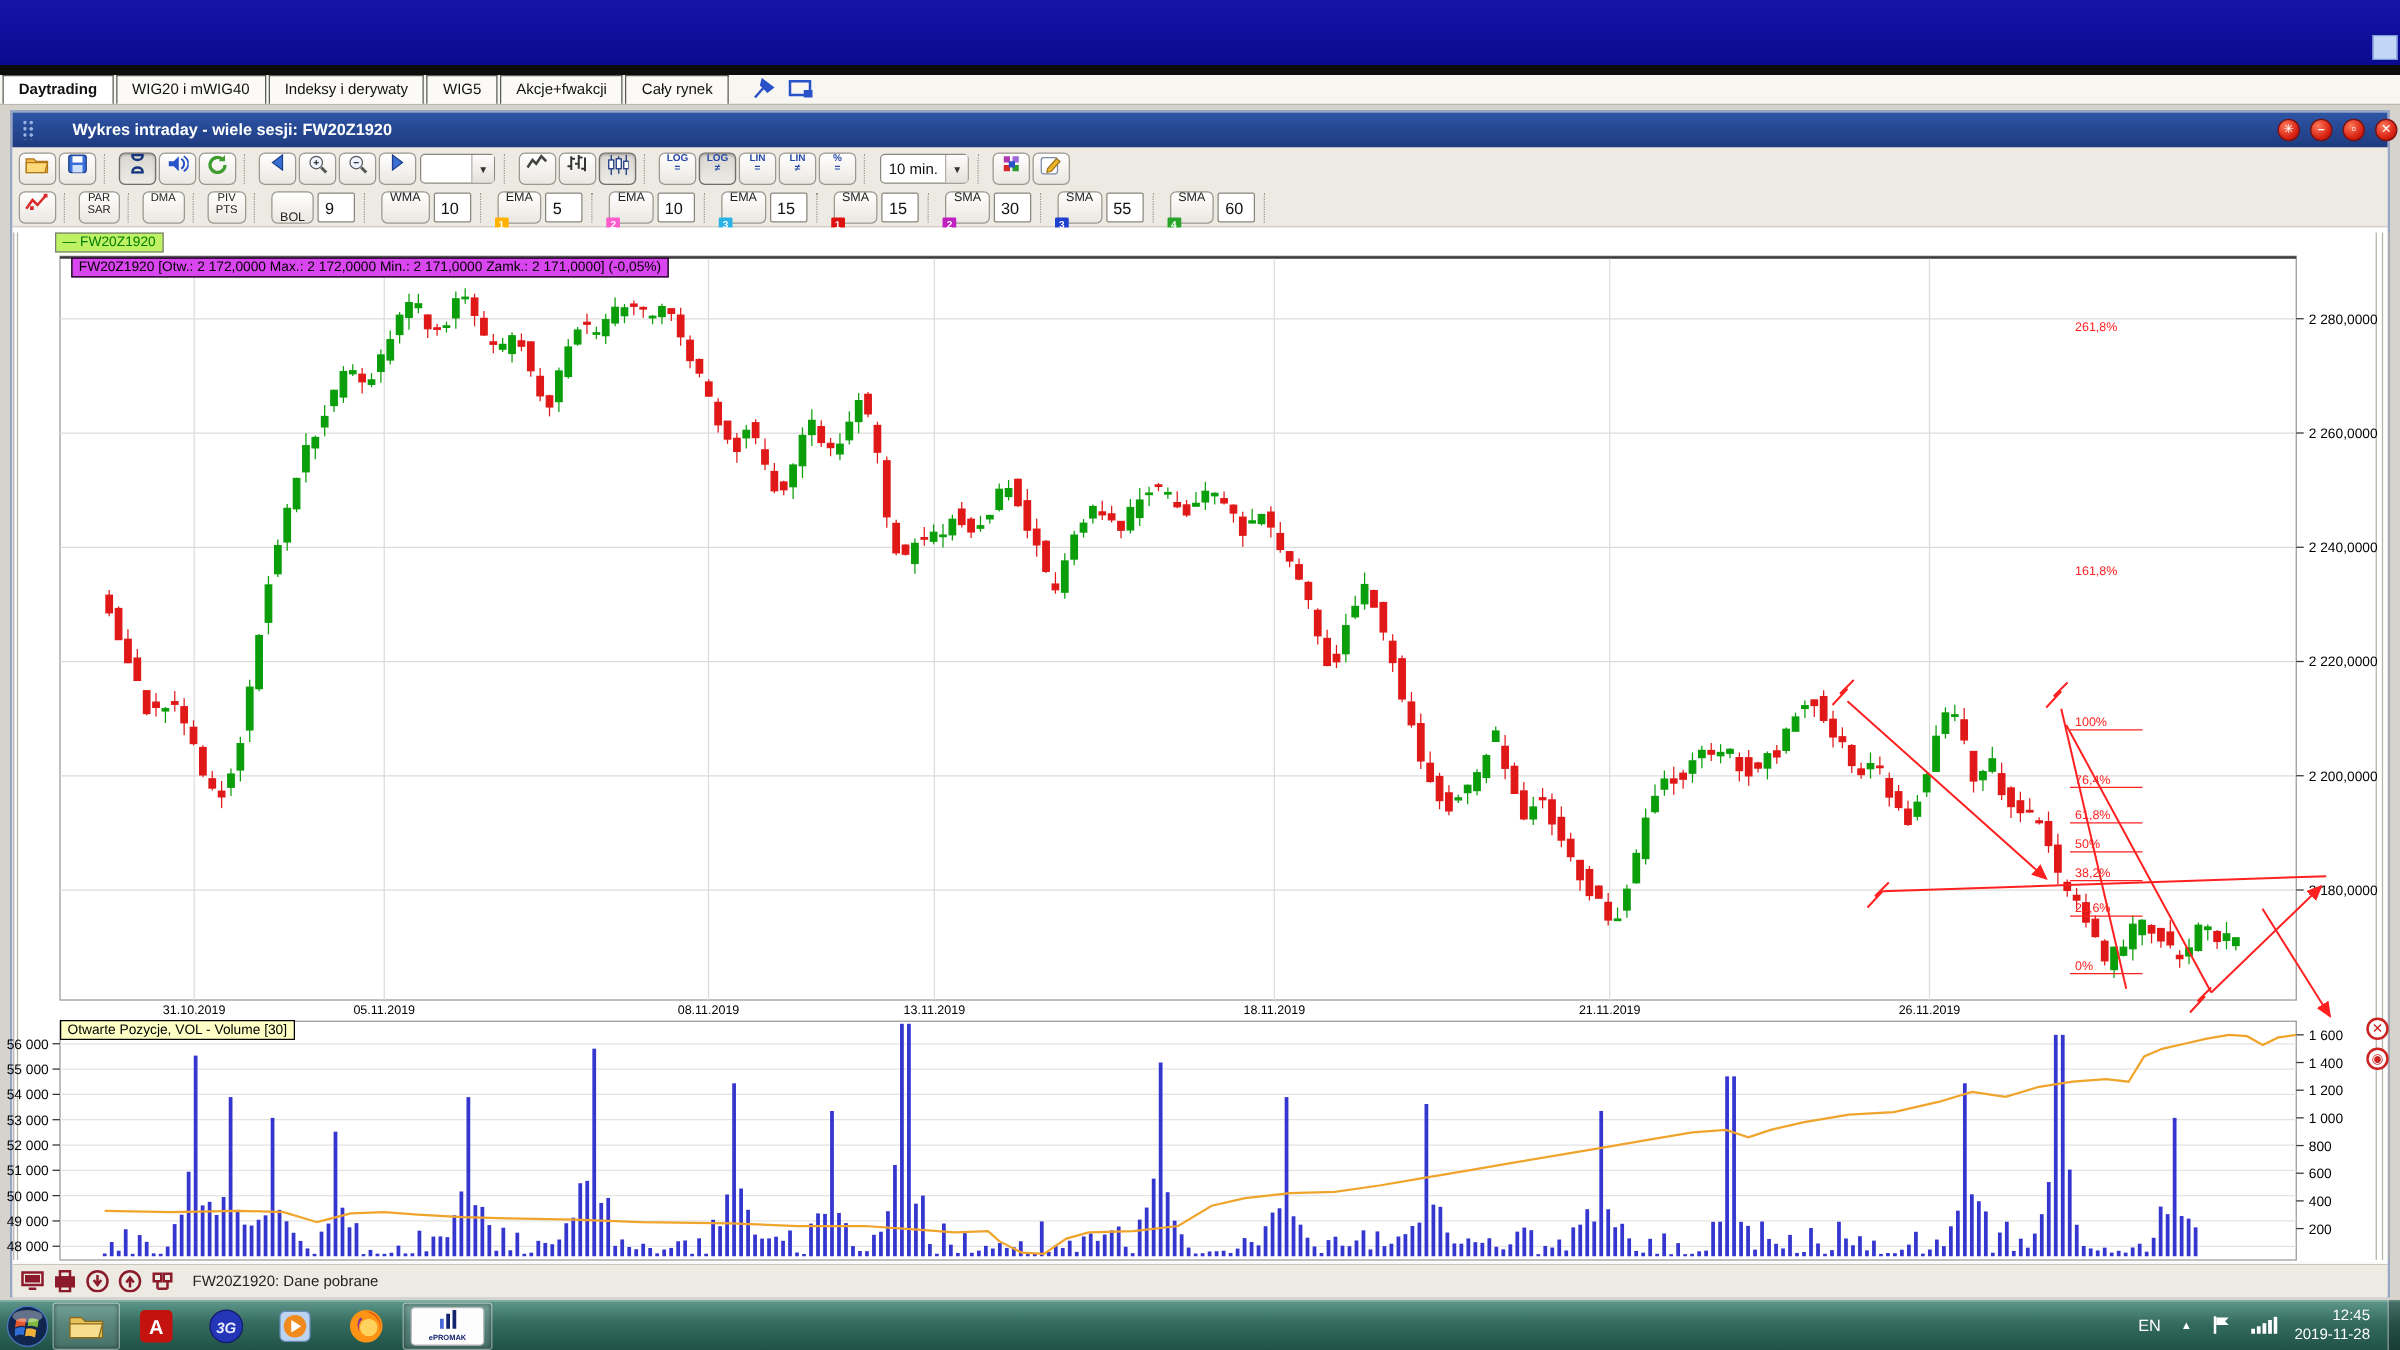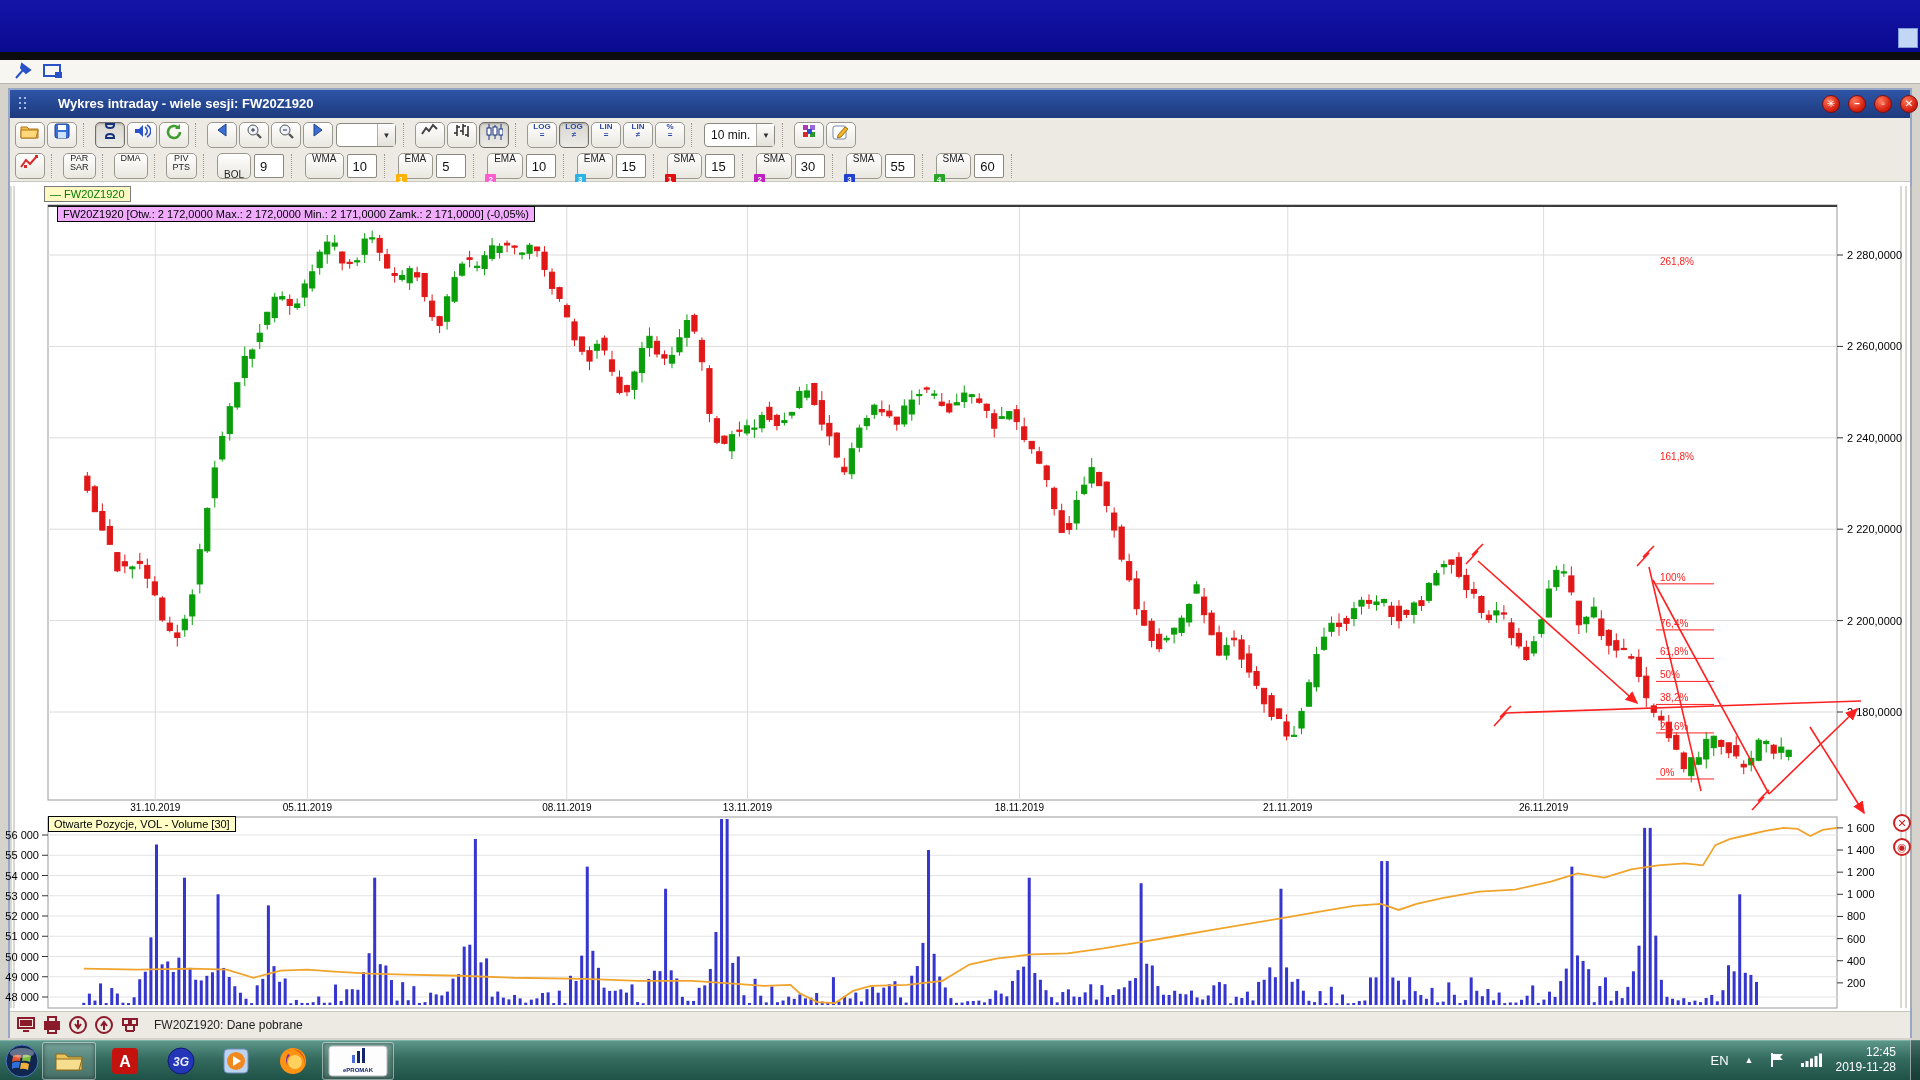--- a/index.html
+++ b/index.html
@@ -39,22 +39,22 @@
   .combo .carr{width:18px;height:22px;border-left:1px solid #b0aea5;background:linear-gradient(#fdfdfd,#e4e1da);display:flex;align-items:center;justify-content:center;font-size:8px;color:#333;}
   .twoline{font-size:9px;line-height:9px;text-align:center;color:#222;white-space:pre-line;}
   .logtxt{font-size:8px;line-height:8px;text-align:center;color:#2a4aa8;font-weight:bold;}
   .indgroup{display:inline-flex;align-items:center;position:relative;margin:0 2px;}
   .indfield{width:30px;height:24px;border:1px solid #8a887f;background:#fff;font-size:13px;color:#111;display:flex;align-items:center;padding-left:5px;margin-left:2px;border-radius:2px;}
   .badge{position:absolute;left:-1px;bottom:-6px;width:11px;height:11px;font-size:8px;line-height:11px;text-align:center;color:#fff;font-weight:bold;border-radius:1px;}
   
   .chartzone{position:absolute;left:10px;top:182px;width:1900px;height:828px;background:#ffffff;}
   .overlay-svg{position:absolute;left:0;top:0;width:1920px;height:1080px;pointer-events:none;z-index:4;}
   .chip{position:absolute;z-index:5;font-size:11px;}
-  .legendchip{left:44px;top:186px;border:1px solid #7b7b7b;background:#fef9c3;padding:0 5px;height:16px;line-height:14px;color:#007a00;}
-  .headerchip{left:57px;top:206px;border:1px solid #000;background:#f0abfc;padding:1px 5px;color:#000;}
+  .legendchip{left:44px;top:186px;border:1px solid #7b7b7b;background:#bef264;padding:0 5px;height:16px;line-height:14px;color:#007a00;}
+  .headerchip{left:57px;top:206px;border:1px solid #000;background:#d946ef;padding:1px 5px;color:#000;}
   .volchip{left:48px;top:816px;border:1px solid #000;background:#ffffc6;padding:1px 5px;color:#000;}
   .roundbtn{position:absolute;z-index:6;width:18px;height:18px;border-radius:50%;background:#fdfdfd;border:2px solid #c22;color:#c22;font-size:11px;font-weight:bold;text-align:center;line-height:14px;}
   
   .statusbar{position:absolute;left:10px;top:1010px;width:1900px;height:28px;background:#eceae3;border-top:1px solid #fff;box-shadow:inset 0 1px 0 #c9c6bd;display:flex;align-items:center;z-index:5;}
   .stico{width:20px;height:18px;margin-left:6px;}
   .sttext{font-size:12px;color:#222;margin-left:14px;}
   
   .taskbar{position:absolute;left:0;top:1040px;width:1920px;height:40px;background:linear-gradient(#5d968a,#356b5f 45%,#1f5247);border-top:1px solid #7fb3a6;z-index:10;display:flex;align-items:center;}
   .orb{width:36px;height:36px;margin-left:4px;}
   .titem{width:54px;height:38px;margin-left:2px;border-radius:3px;display:flex;align-items:center;justify-content:center;}
@@ -69,20 +69,21 @@
 <body>
 
 <div class="screen">
 
   <div class="appbar">
     <div class="cornerbox"></div>
   </div>
   <div class="blackstrip"></div>
 
   <div class="tabrow">
+    <span id="top-tabs"><span class="tab active">Daytrading</span><span class="tab">WIG20 i mWIG40</span><span class="tab">Indeksy i derywaty</span><span class="tab">WIG5</span><span class="tab">Akcje+fwakcji</span><span class="tab">Cały rynek</span></span>
     <span class="tabicons">
       <svg width="26" height="22" viewBox="0 0 26 22">
         <g stroke="#2a52c8" stroke-width="2" fill="#2a52c8">
           <line x1="6" y1="18" x2="13" y2="10"></line>
             <path d="M12 4 l8 6 -4 3 -5 -5 z"></path>
         </g>
       </svg>
       <svg width="26" height="22" viewBox="0 0 26 22">
         <rect x="4" y="5" width="16" height="11" fill="none" stroke="#2a52c8" stroke-width="2"></rect>
         <rect x="15" y="12" width="7" height="6" fill="#2a52c8"></rect>

